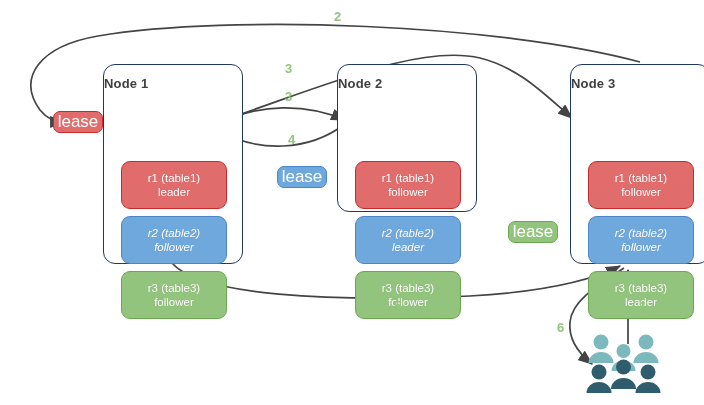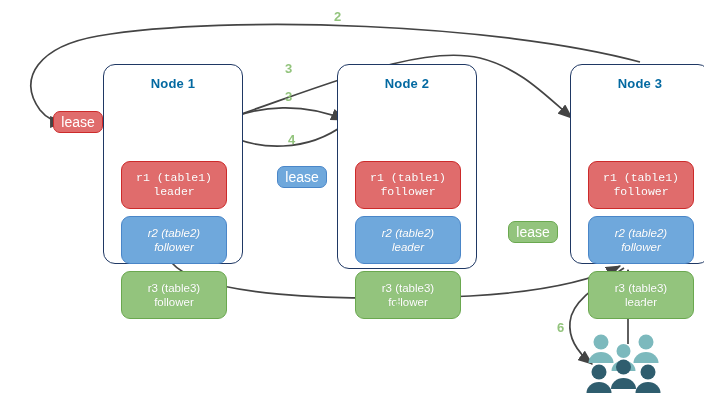--- a/index.html
+++ b/index.html
@@ -29,65 +29,63 @@
     box-sizing: border-box;
     border: 1.6px solid #1f3864;
     border-radius: 12px;
     background: #ffffff;
   }
   .node-title {
     position: absolute;
     left: 0;
     right: 0;
     top: 11px;
-    text-align: center;
     font-size: 13px;
     font-weight: bold;
-    color: #0369a1;
+    color: #404040;
     letter-spacing: 0.2px;
   }
   .replica {
     position: absolute;
     box-sizing: border-box;
     border-radius: 9px;
     display: flex;
     flex-direction: column;
     align-items: center;
     justify-content: center;
     color: #ffffff;
     font-size: 11.5px;
     line-height: 14px;
     text-align: center;
     text-shadow: 0 0 1px rgba(0,0,0,0.12);
   }
   .replica .l1, .replica .l2 { display: block; }
   .r-red {
     background: #e06c6c;
     border: 1.6px solid #cc2a2a;
-    font-family: Liberation Mono, monospace;
   }
   .r-blue {
     background: #6fa8dc;
     border: 1.6px solid #4a86c8;
     font-style: italic;
   }
   .r-green {
     background: #93c47d;
     border: 1.6px solid #6aa84f;
     text-align: right;
   }
   .lease {
     position: absolute;
     box-sizing: border-box;
     border-radius: 7px;
     display: flex;
     align-items: center;
     justify-content: center;
     color: #ffffff;
-    font-size: 14px;
+    font-size: 17px;
     height: 22px;
   }
   .lease-red { background: #e06c6c; border: 1.6px solid #cc2a2a; }
   .lease-blue { background: #6fa8dc; border: 1.6px solid #4a86c8; }
   .lease-green { background: #93c47d; border: 1.6px solid #6aa84f; }
   .step-label {
     position: absolute;
     font-size: 13px;
     font-weight: bold;
     color: #93c47d;
@@ -137,21 +135,21 @@
     <div class="replica r-blue" style="left:17px; top:151px; width:106px; height:48px; position:absolute;">
       <span class="l1">r2 (table2)</span>
       <span class="l2">follower</span>
     </div>
     <div class="replica r-green" style="left:17px; top:206px; width:106px; height:48px; position:absolute;">
       <span class="l1">r3 (table3)</span>
       <span class="l2">follower</span>
     </div>
   </div>
 
-  <div class="node-box" style="left:337px; top:64px; width:140px; height:205px;">
+  <div class="node-box" style="left:337px; top:64px; width:140px; height:148px;">
     <div class="node-title">Node 2</div>
     <div class="replica r-red" style="left:17px; top:96px; width:106px; height:48px; position:absolute;">
       <span class="l1">r1 (table1)</span>
       <span class="l2">follower</span>
     </div>
     <div class="replica r-blue" style="left:17px; top:151px; width:106px; height:48px; position:absolute;">
       <span class="l1">r2 (table2)</span>
       <span class="l2">leader</span>
     </div>
     <div class="replica r-green" style="left:17px; top:206px; width:106px; height:48px; position:absolute;">

